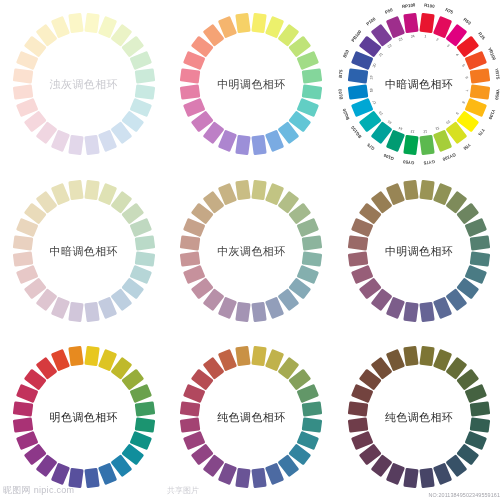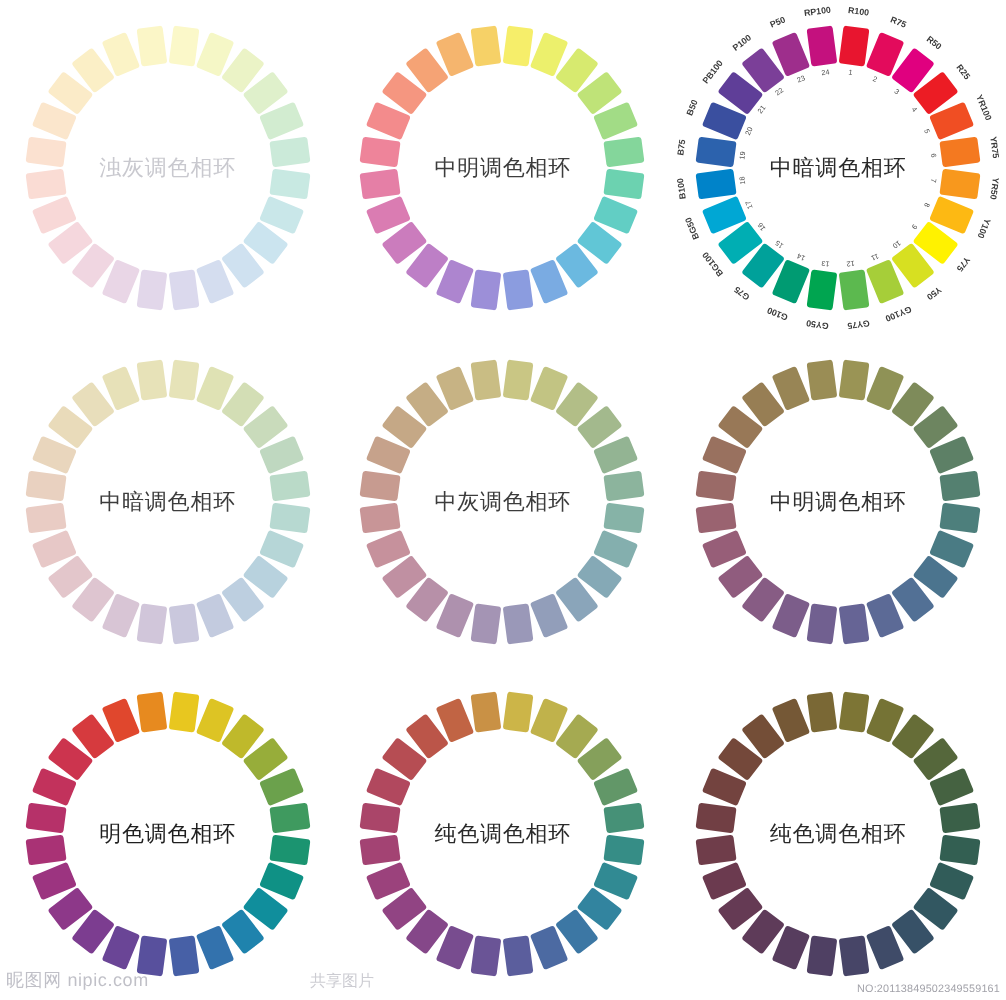--- a/index.html
+++ b/index.html
@@ -50,21 +50,21 @@
     white-space:nowrap;
     pointer-events:none;
     z-index:9;
   }
   #wm-left{
     left:3px;bottom:3px;
     font-size:9px;color:#8d8d9b;opacity:.55;
     letter-spacing:.3px;
   }
   #wm-mid{
-    left:155px;bottom:4px;
+    left:167px;bottom:4px;
     font-size:8px;color:#9a9aa6;opacity:.5;
   }
   #wm-right{
     right:3px;bottom:2px;
     font-size:5.4px;color:#6f6f7a;opacity:.65;
     letter-spacing:.1px;
   }
 </style>
 </head>
 <body>

